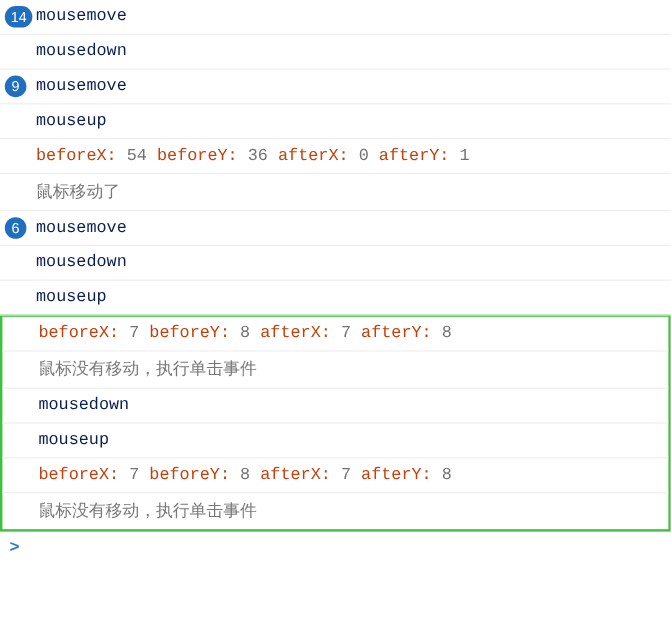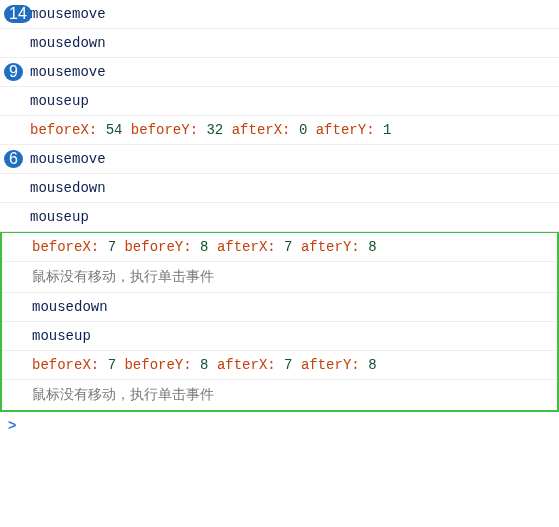--- a/index.html
+++ b/index.html
@@ -28,37 +28,37 @@
       position: absolute;
       left: 4px;
       background: #1f6ec0;
       color: #fff;
       border-radius: 10px;
       min-width: 18px;
       height: 18px;
       display: inline-flex;
       align-items: center;
       justify-content: center;
-      font-size: 16px;
+      font-size: 12px;
       padding: 0 5px;
       font-family: Arial, sans-serif;
     }
     .msg {
       color: #0b2050;
       white-space: pre;
     }
     .msg-cn {
       color: #777;
       font-family: "Microsoft YaHei", Arial, sans-serif;
     }
     .kv .key {
       color: #c2410c;
     }
     .kv .val {
-      color: #14532d;
+      color: #737373;
     }
     .hl-box {
       border: 2px solid #3fbf3f;
       margin-top: -1px;
       text-align: right;
     }
     .hl-box .row:last-child {
       border-bottom: none;
     }
     .prompt {
@@ -81,21 +81,24 @@
         <span class="msg">mousedown</span>
       </div>
       <div class="row">
         <span class="badge">9</span>
         <span class="msg">mousemove</span>
       </div>
       <div class="row">
         <span class="msg">mouseup</span>
       </div>
       <div class="row">
-        <span class="kv"><span class="key">beforeX: </span><span class="val">54</span> <span class="key">beforeY: </span><span class="val">32</span> <span class="key">afterX: </span><span class="val">0</span> <span class="key">afterY: </span><span class="val">1</span></span>
+        <span class="kv"><span class="key">beforeX: </span><span class="val">54</span> <span class="key">beforeY: </span><span class="val">36</span> <span class="key">afterX: </span><span class="val">0</span> <span class="key">afterY: </span><span class="val">1</span></span>
+      </div>
+      <div class="row">
+        <span class="msg msg-cn">鼠标移动了</span>
       </div>
       <div class="row">
         <span class="badge">6</span>
         <span class="msg">mousemove</span>
       </div>
       <div class="row">
         <span class="msg">mousedown</span>
       </div>
       <div class="row">
         <span class="msg">mouseup</span>

